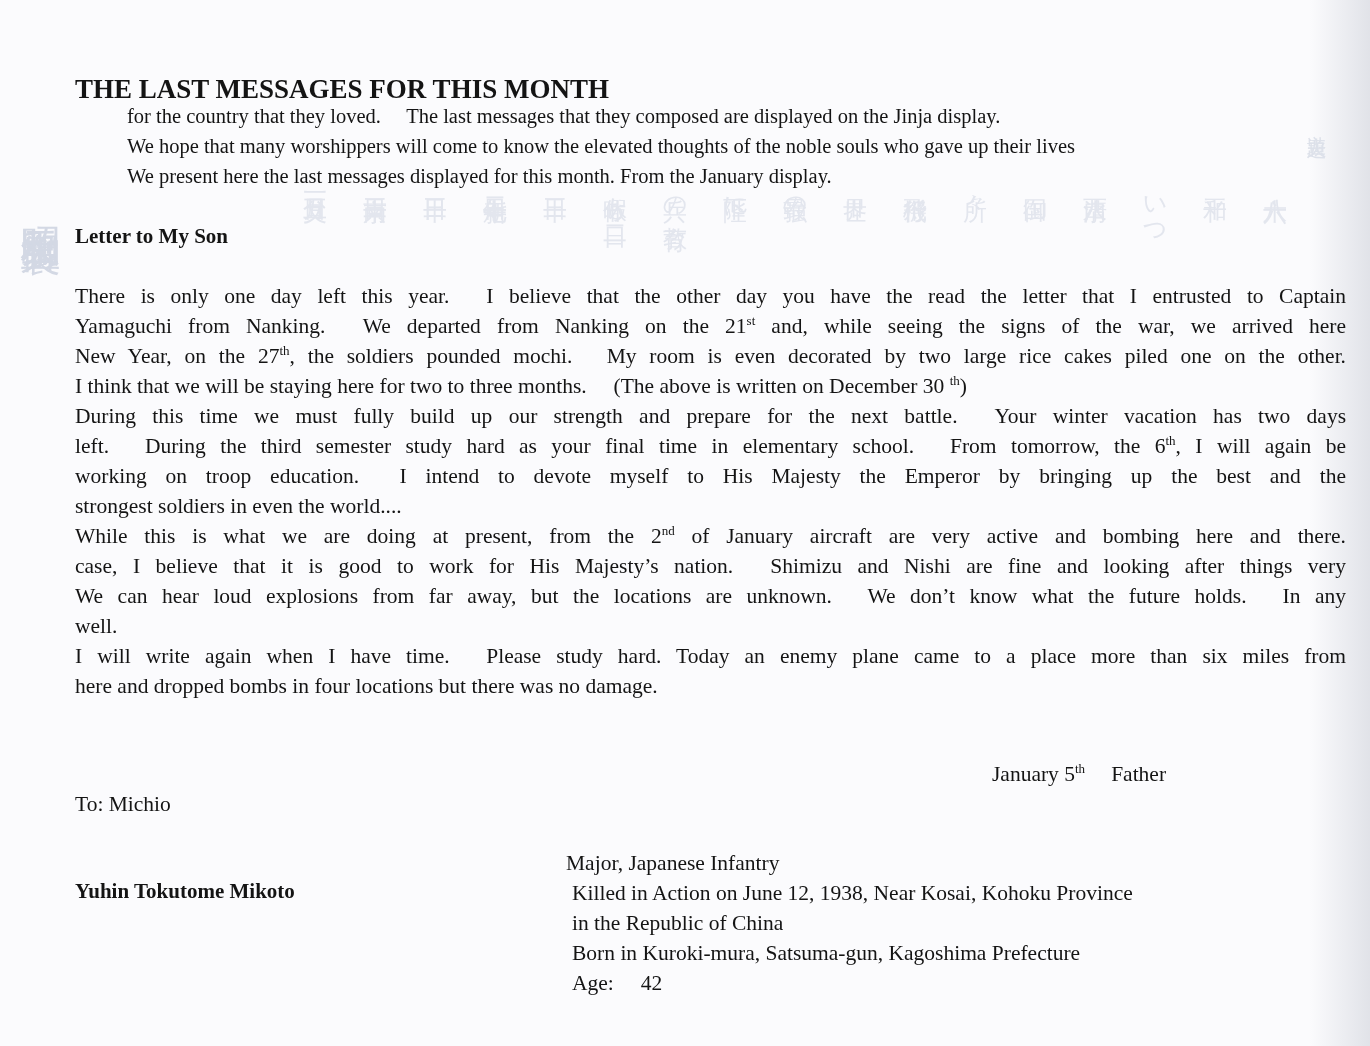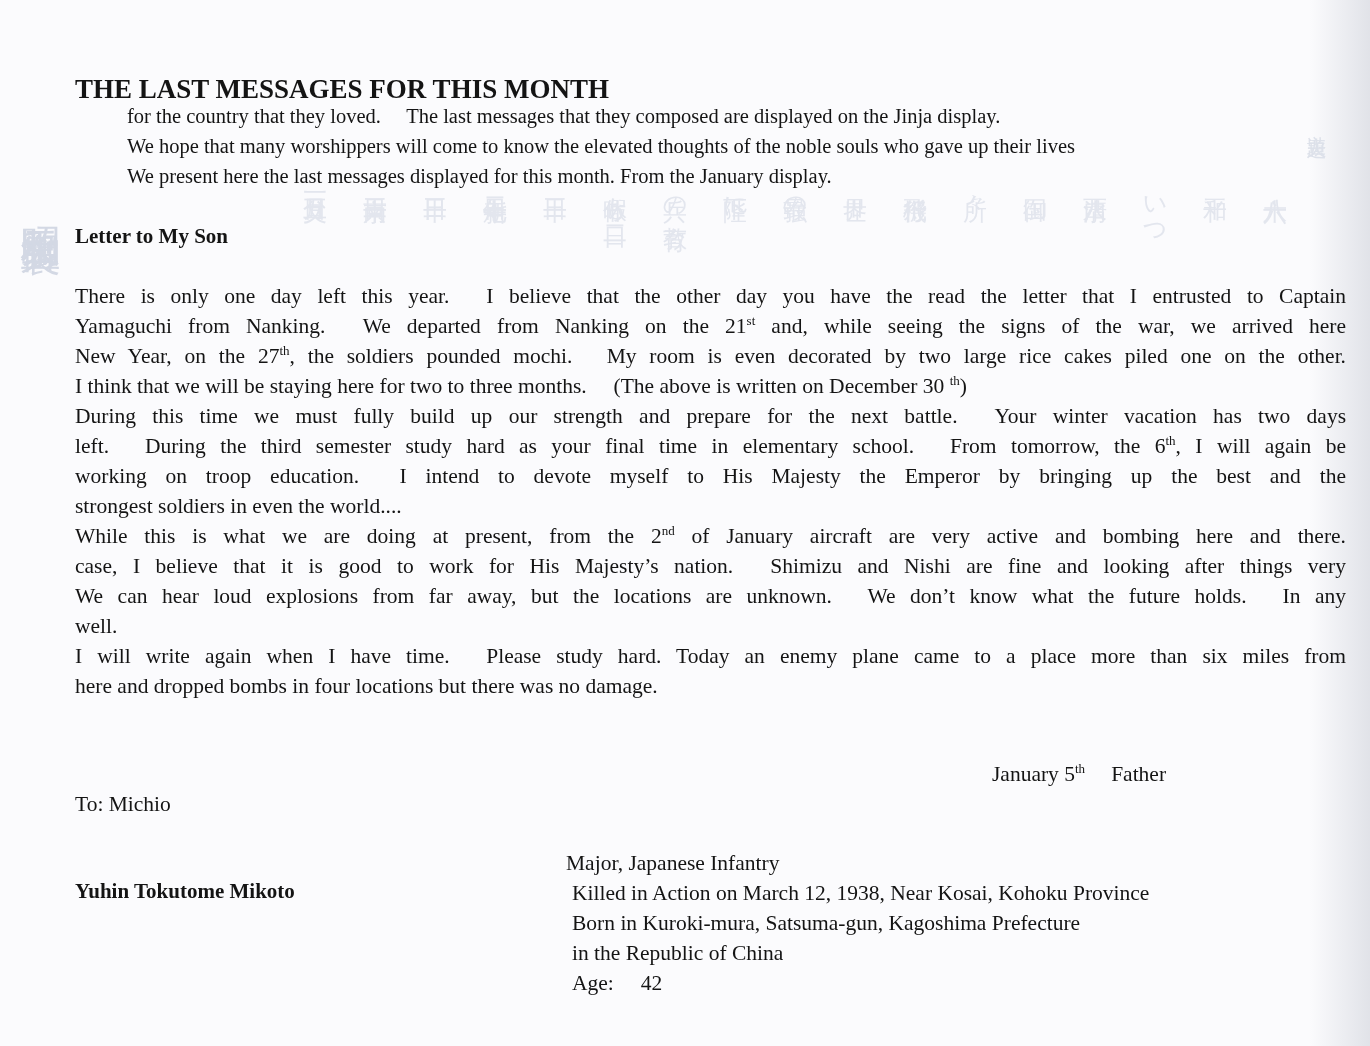--- a/index.html
+++ b/index.html
@@ -86,17 +86,17 @@
 <div class="abs body-text" style="left:992px; top:759px;">
   <span>January 5</span><sup>th</sup><span style="display:inline-block; width:26px;"></span><span>Father</span>
 </div>
 
 <div class="abs body-text" style="left:75px; top:789px;text-align:right;">To: Michio</div>
 
 <div class="abs body-text" style="left:75px; top:848px; font-weight:bold; font-size:21px;margin-top:28px;">Yuhin Tokutome Mikoto</div>
 
 <div class="abs body-text" style="left:555px; top:848px;margin-left:11px;">
   <div>Major, Japanese Infantry</div>
-  <div style="padding-left:6px;">Killed in Action on March 12, 1938, Near Kosai, Kohoku Province</div>
+  <div style="padding-left:6px;">Killed in Action on June 12, 1938, Near Kosai, Kohoku Province</div>
+  <div style="padding-left:6px;">in the Republic of China</div>
   <div style="padding-left:6px;">Born in Kuroki-mura, Satsuma-gun, Kagoshima Prefecture</div>
-  <div style="padding-left:6px;">in the Republic of China</div>
   <div style="padding-left:6px;">Age:  42</div>
 </div>
 
 </body></html>

